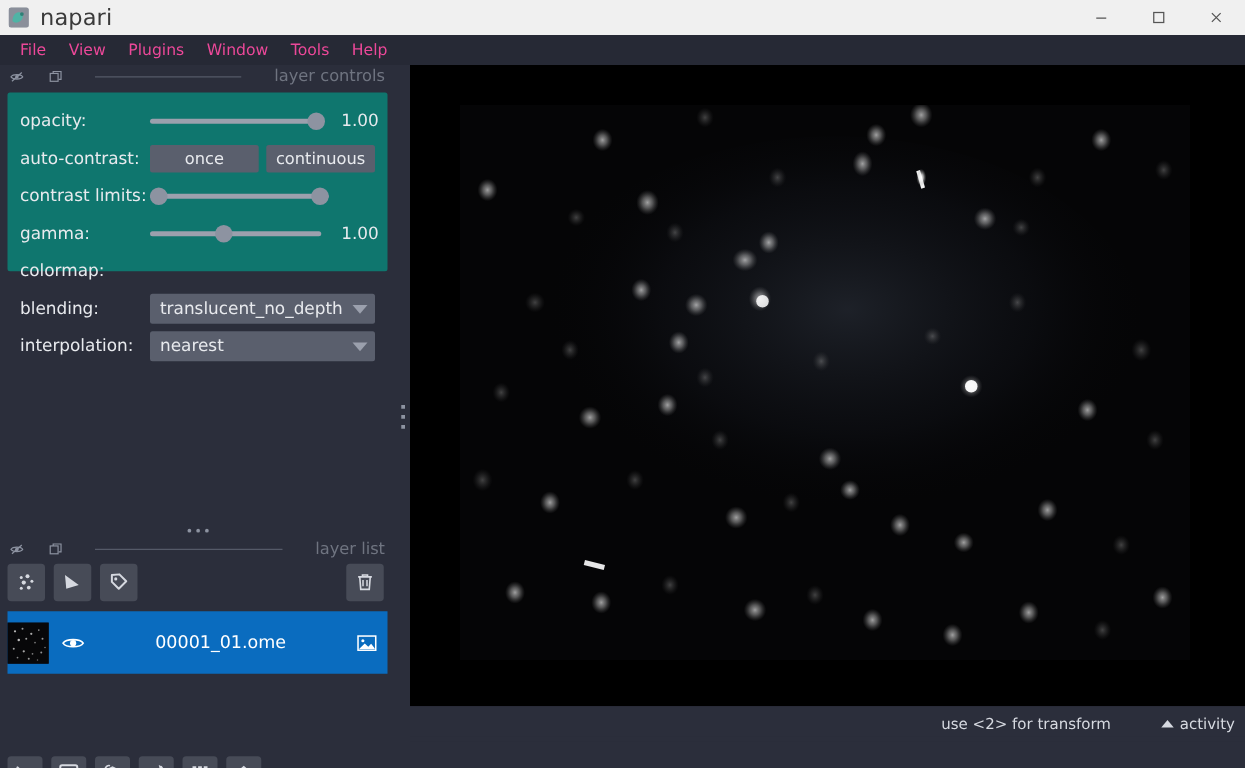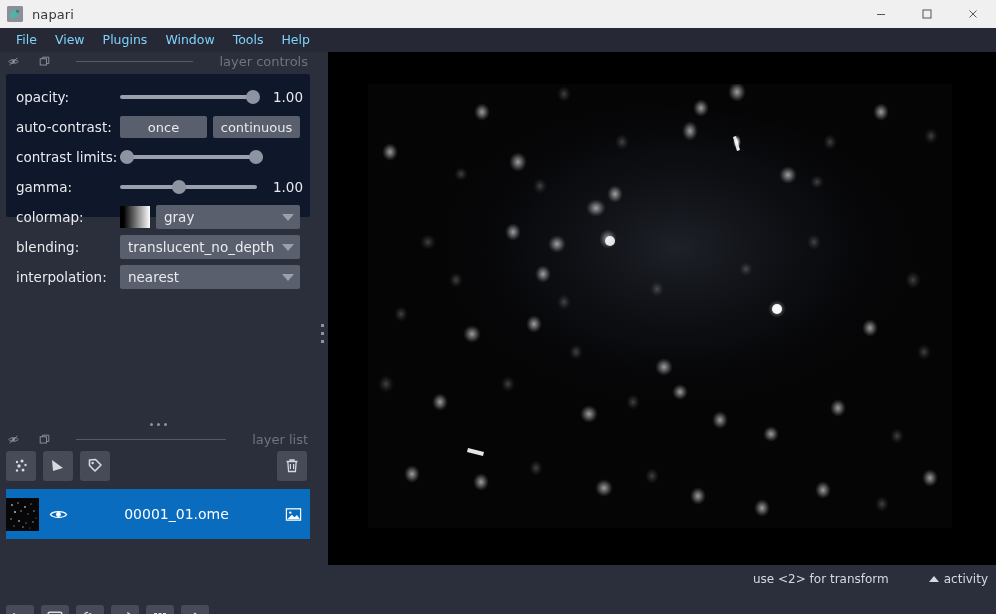--- a/index.html
+++ b/index.html
@@ -21,21 +21,21 @@
     width: 16px; height: 16px;
     margin-left: 7px; margin-right: 9px;
     border-radius: 2px;
     background: #8a8f9a;
     position: relative;
     overflow: hidden;
     flex: none;
   }
   #app-icon svg { display:block; }
   #app-title {
-    font-size: 13px; color: #3a3a3a;
+    font-size: 18px; color: #3a3a3a;
     letter-spacing: 0.1px;
   }
   #win-buttons {
     position: absolute; right: 0; top: 0;
     height: 28px; display: flex;
   }
   .win-btn {
     width: 46px; height: 28px;
     display: flex; align-items: center; justify-content: center;
     color: #555;
@@ -44,21 +44,21 @@
 
   
   #menubar {
     height: 24px; width: 100%;
     background: #262935;
     display: flex; align-items: center;
     padding-left: 7px;
   }
   .menu-item {
     font-size: 12.5px;
-    color: #7dd3fc;
+    color: #ec4899;
     padding: 3px 9px;
     line-height: 1;
   }
 
   
   #main {
     position: absolute;
     top: 52px; left: 0;
     width: 996px; height: 562px;
     background: #2b2e3b;
@@ -88,21 +88,21 @@
     font-size: 13px;
     color: #6f7480;
     white-space: nowrap;
   }
 
   
   #layer-controls-box {
     position: absolute;
     left: 6px; top: 22px;
     width: 304px; height: 143px;
-    background: #0f172a;
+    background: #0f766e;
     border-radius: 2px;
   }
   #controls-grid {
     padding: 8px 7px 0 10px;
   }
   .ctrl-row {
     display: flex; align-items: center;
     height: 30px;
   }
   .ctrl-label {
@@ -453,27 +453,20 @@
             <div class="slider">
               <div class="track"></div>
               <div class="knob" style="left:calc(43% - 7px);"></div>
             </div>
             <div class="slider-value">1.00</div>
           </div>
         </div>
 
         <div class="ctrl-row">
           <div class="ctrl-label">colormap:</div>
-          <div class="ctrl-field" style="padding-right:3px;">
-            <div class="cmap-swatch"></div>
-            <div class="combo">
-              <span class="combo-text">gray</span>
-              <span class="caret"></span>
-            </div>
-          </div>
         </div>
 
         <div class="ctrl-row">
           <div class="ctrl-label">blending:</div>
           <div class="ctrl-field" style="padding-right:3px;">
             <div class="combo">
               <span class="combo-text">translucent_no_depth</span>
               <span class="caret"></span>
             </div>
           </div>

